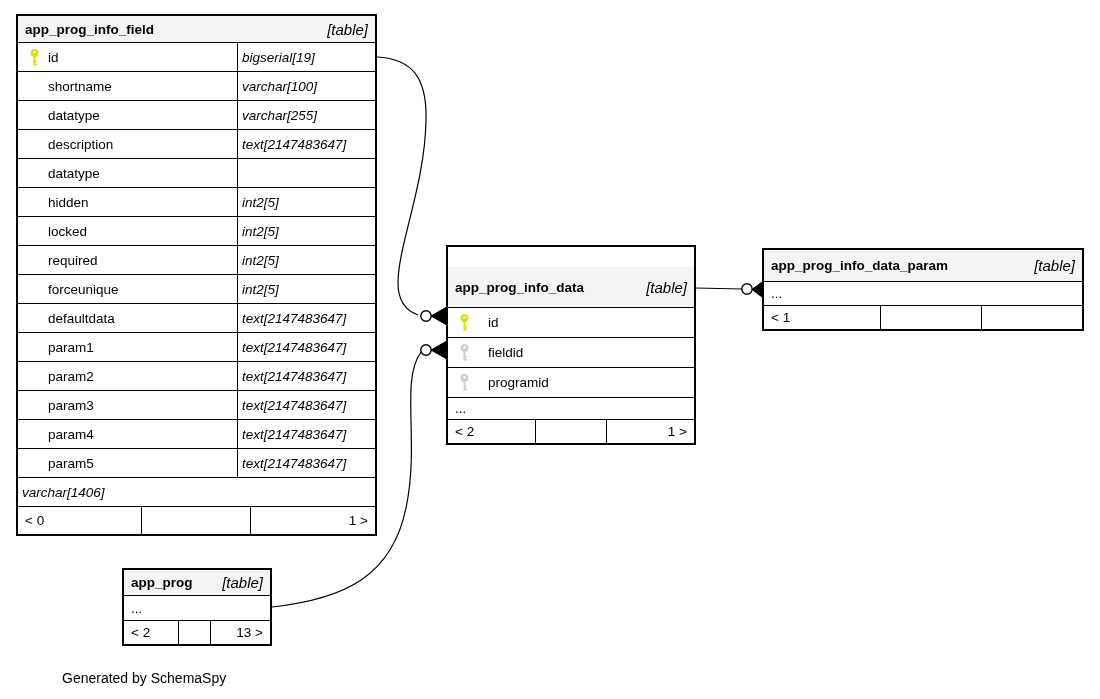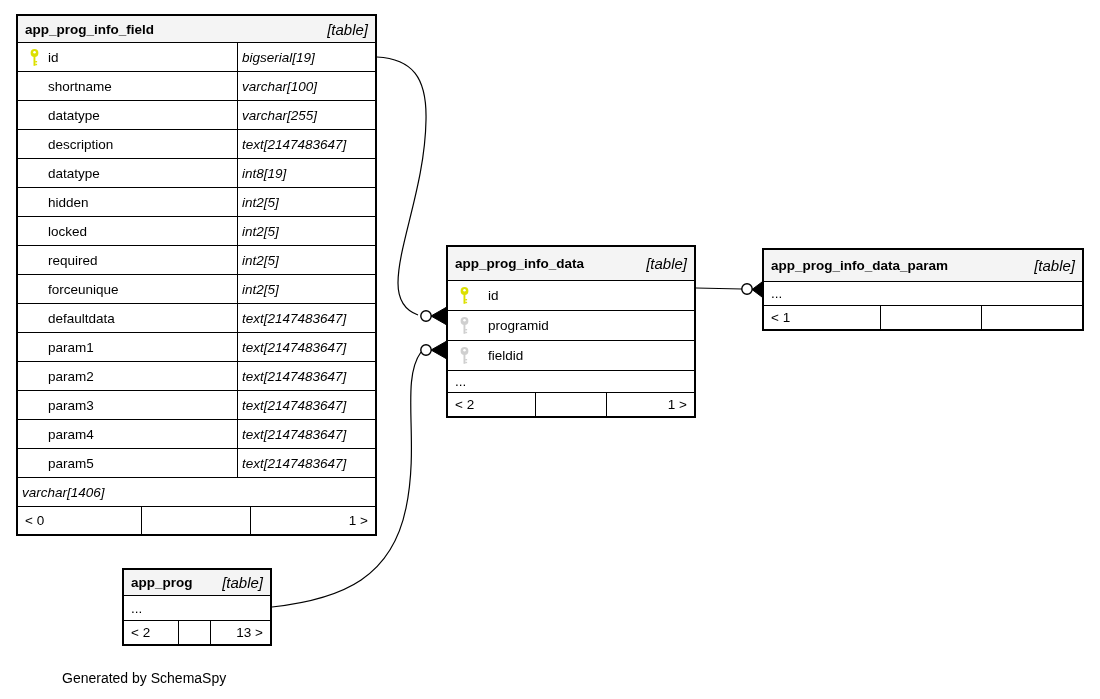--- a/index.html
+++ b/index.html
@@ -42,21 +42,21 @@
   .t0 { left: 16px; top: 14px; width: 361px; }
   .t0 .tbl-h { height: 27px; }
   .t0 .r { height: 29px; }
   .t0 .cell-left { width: 220px; }
   .t0 .f { height: 27px; }
   .t0 .fc1 { width: 124px; }
   .t0 .fc2 { width: 109px; }
 
   
   .t1 { left: 446px; top: 245px; width: 250px; }
-  .t1 .tbl-h { height: 34px; }
+  .t1 .tbl-h { height: 41px; margin-top: 20px; }
   .t1 .r { height: 30px; }
   .t1 .r.ell { height: 22px; }
   .t1 .cell-left { width: 100%; }
   .t1 .f { height: 23px; }
   .t1 .fc1 { width: 88px; }
   .t1 .fc2 { width: 71px; }
 
   
   .t2 { left: 762px; top: 248px; width: 322px; }
   .t2 .tbl-h { height: 32px; }
@@ -137,21 +137,20 @@
         <span class="keycell"></span>
         <span class="cname">description</span>
       </div>
     <div class="ctype">text[2147483647]</div>
   </div>
   <div class="r">
     <div class="cell-left div">
         <span class="keycell"></span>
         <span class="cname">datatype</span>
       </div>
-    <div class="ctype">int8[19]</div>
   </div>
   <div class="r">
     <div class="cell-left div">
         <span class="keycell"></span>
         <span class="cname">hidden</span>
       </div>
     <div class="ctype">int2[5]</div>
   </div>
   <div class="r">
     <div class="cell-left div">
@@ -249,35 +248,35 @@
     <div class="cell-left">
       <span class="keycell wide fk">
         <svg width="13" height="19" viewBox="0 0 13 19">
             <circle class="kf" cx="6.5" cy="5" r="3.9"></circle>
             <circle cx="6.5" cy="4.3" r="1.25" fill="#ffffff"></circle>
             <rect class="kf" x="5.5" y="8.2" width="1.9" height="9.6"></rect>
             <rect class="kf" x="7.2" y="13" width="1.9" height="1.4"></rect>
             <rect class="kf" x="7.2" y="15.8" width="1.9" height="1.4"></rect>
           </svg>
       </span>
-      <span class="cname">programid</span>
+      <span class="cname">fieldid</span>
     </div>
   </div>
   <div class="r">
     <div class="cell-left">
       <span class="keycell wide fk">
         <svg width="13" height="19" viewBox="0 0 13 19">
             <circle class="kf" cx="6.5" cy="5" r="3.9"></circle>
             <circle cx="6.5" cy="4.3" r="1.25" fill="#ffffff"></circle>
             <rect class="kf" x="5.5" y="8.2" width="1.9" height="9.6"></rect>
             <rect class="kf" x="7.2" y="13" width="1.9" height="1.4"></rect>
             <rect class="kf" x="7.2" y="15.8" width="1.9" height="1.4"></rect>
           </svg>
       </span>
-      <span class="cname">fieldid</span>
+      <span class="cname">programid</span>
     </div>
   </div>
   <div class="r ell">...</div>
   <div class="f">
     <div class="fc fc1">&lt; 2</div>
     <div class="fc fc2"></div>
     <div class="fc fc3">1 &gt;</div>
   </div>
 </div>
 

